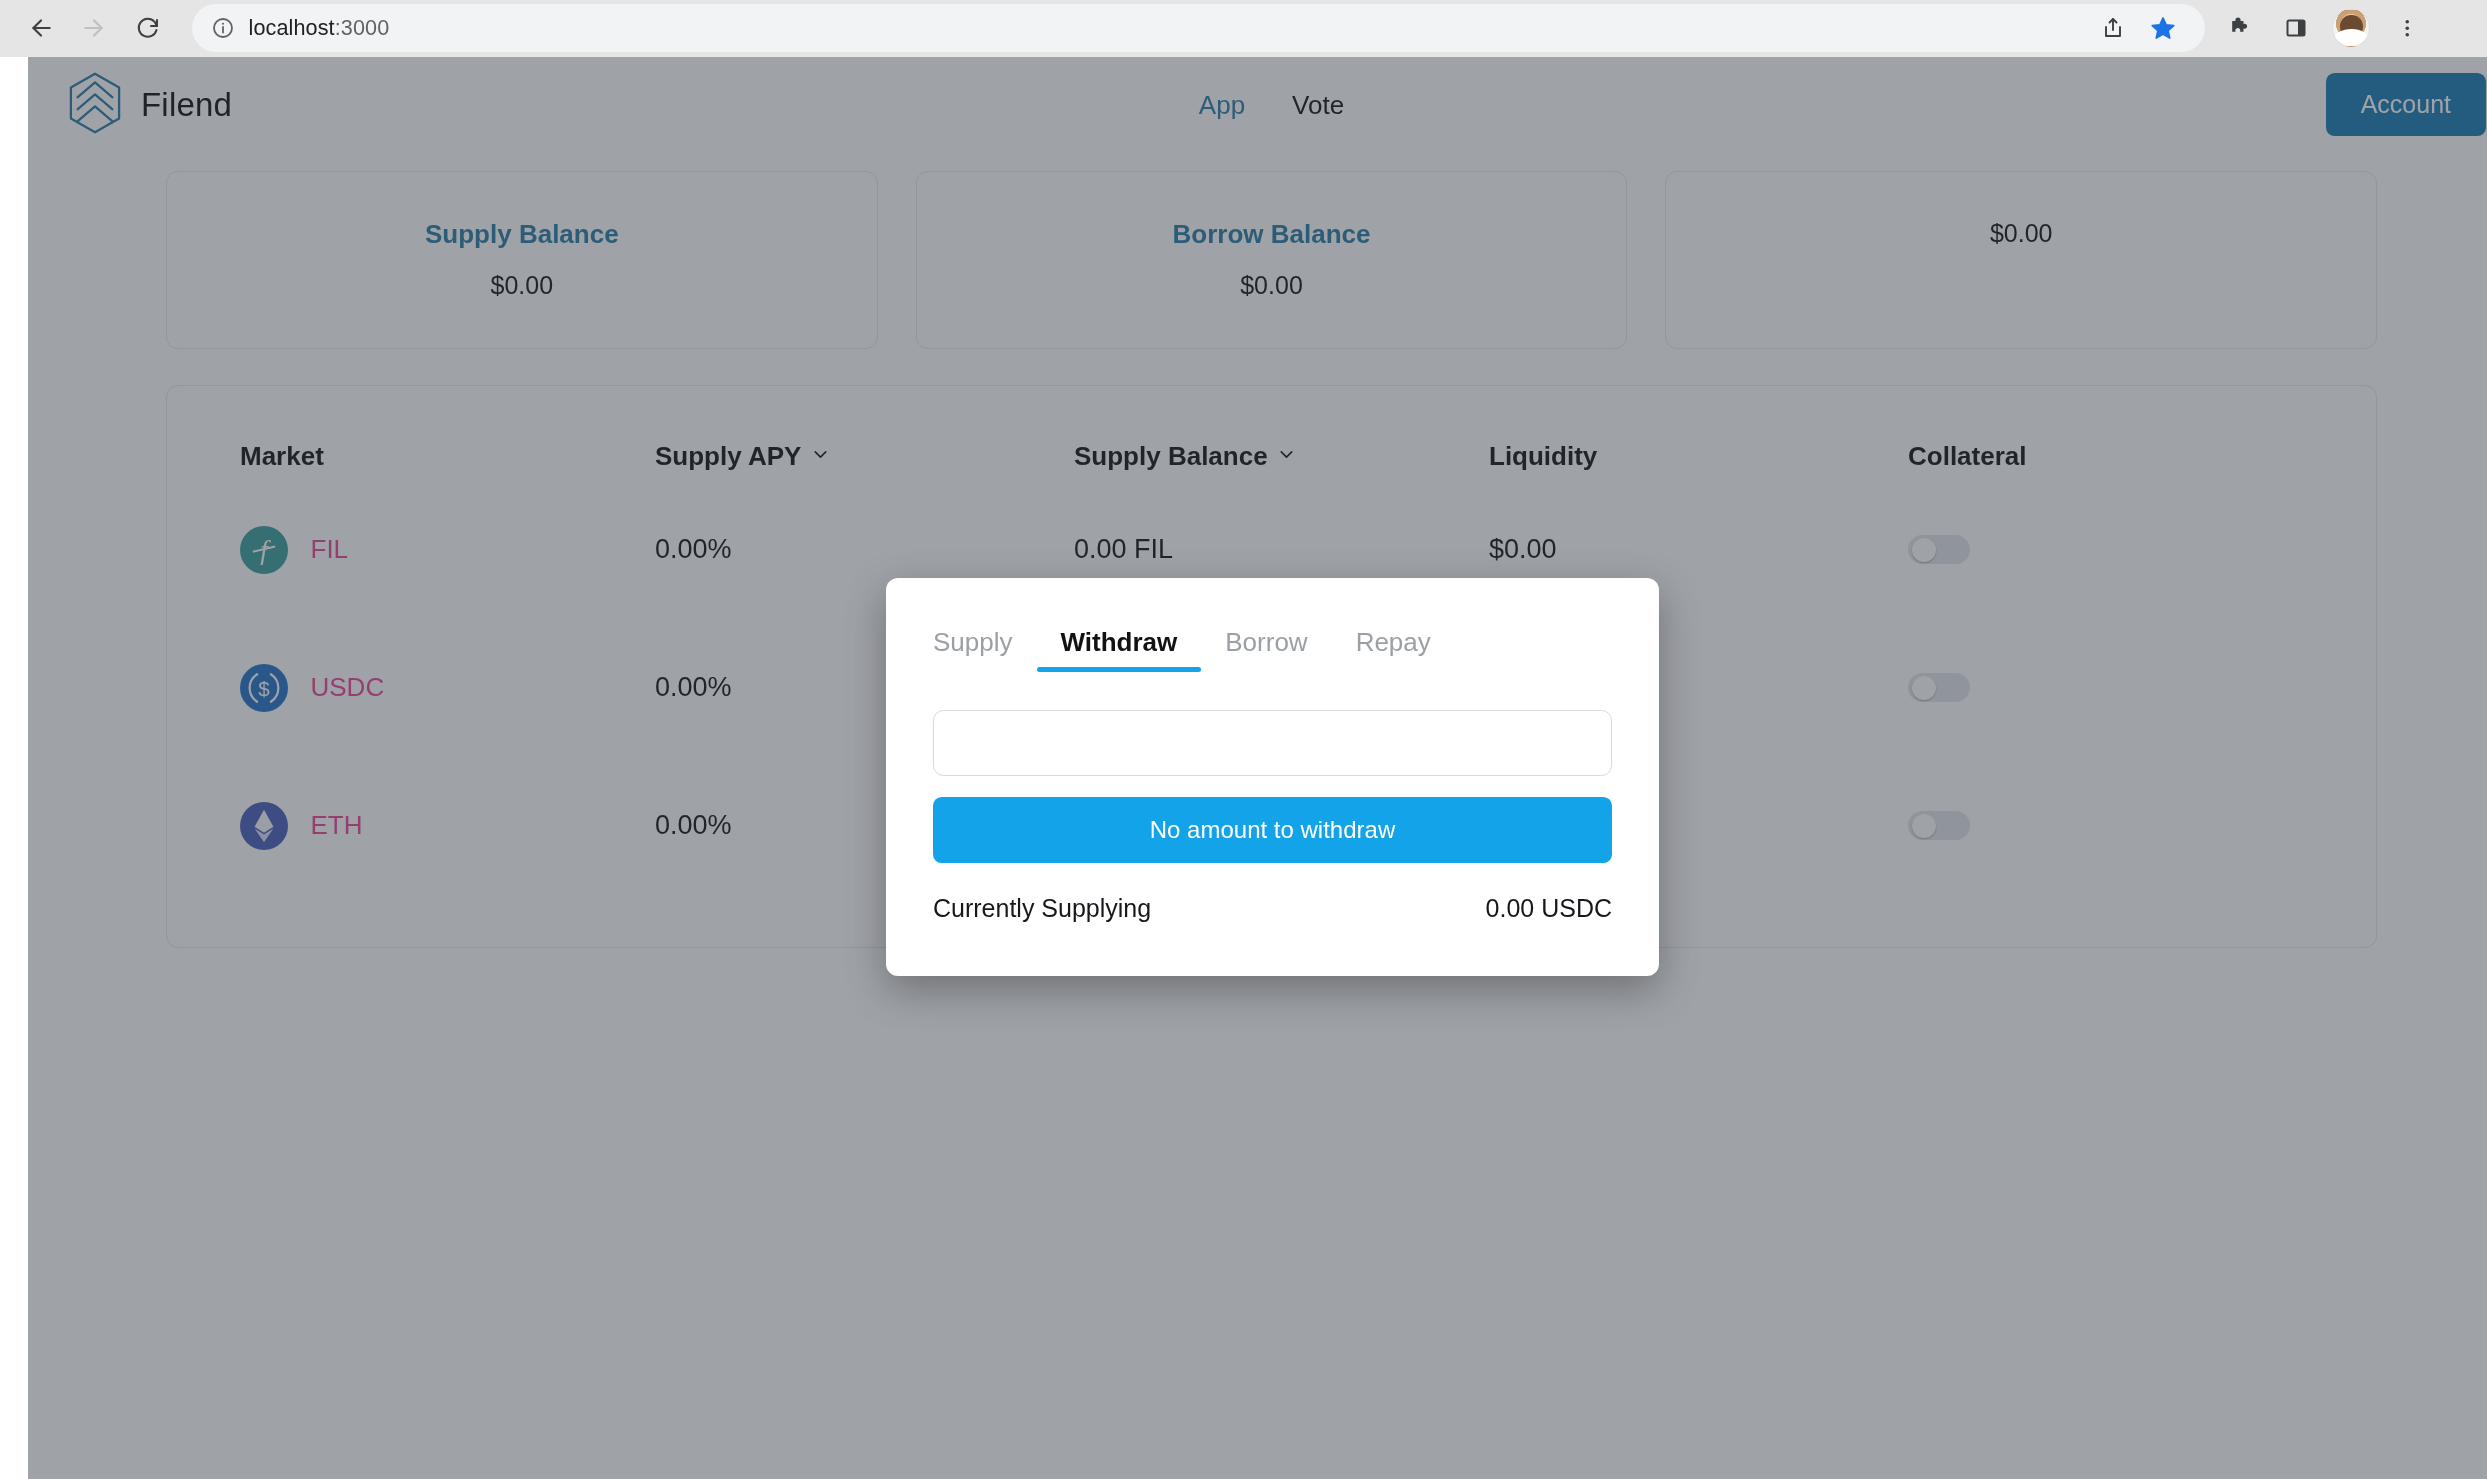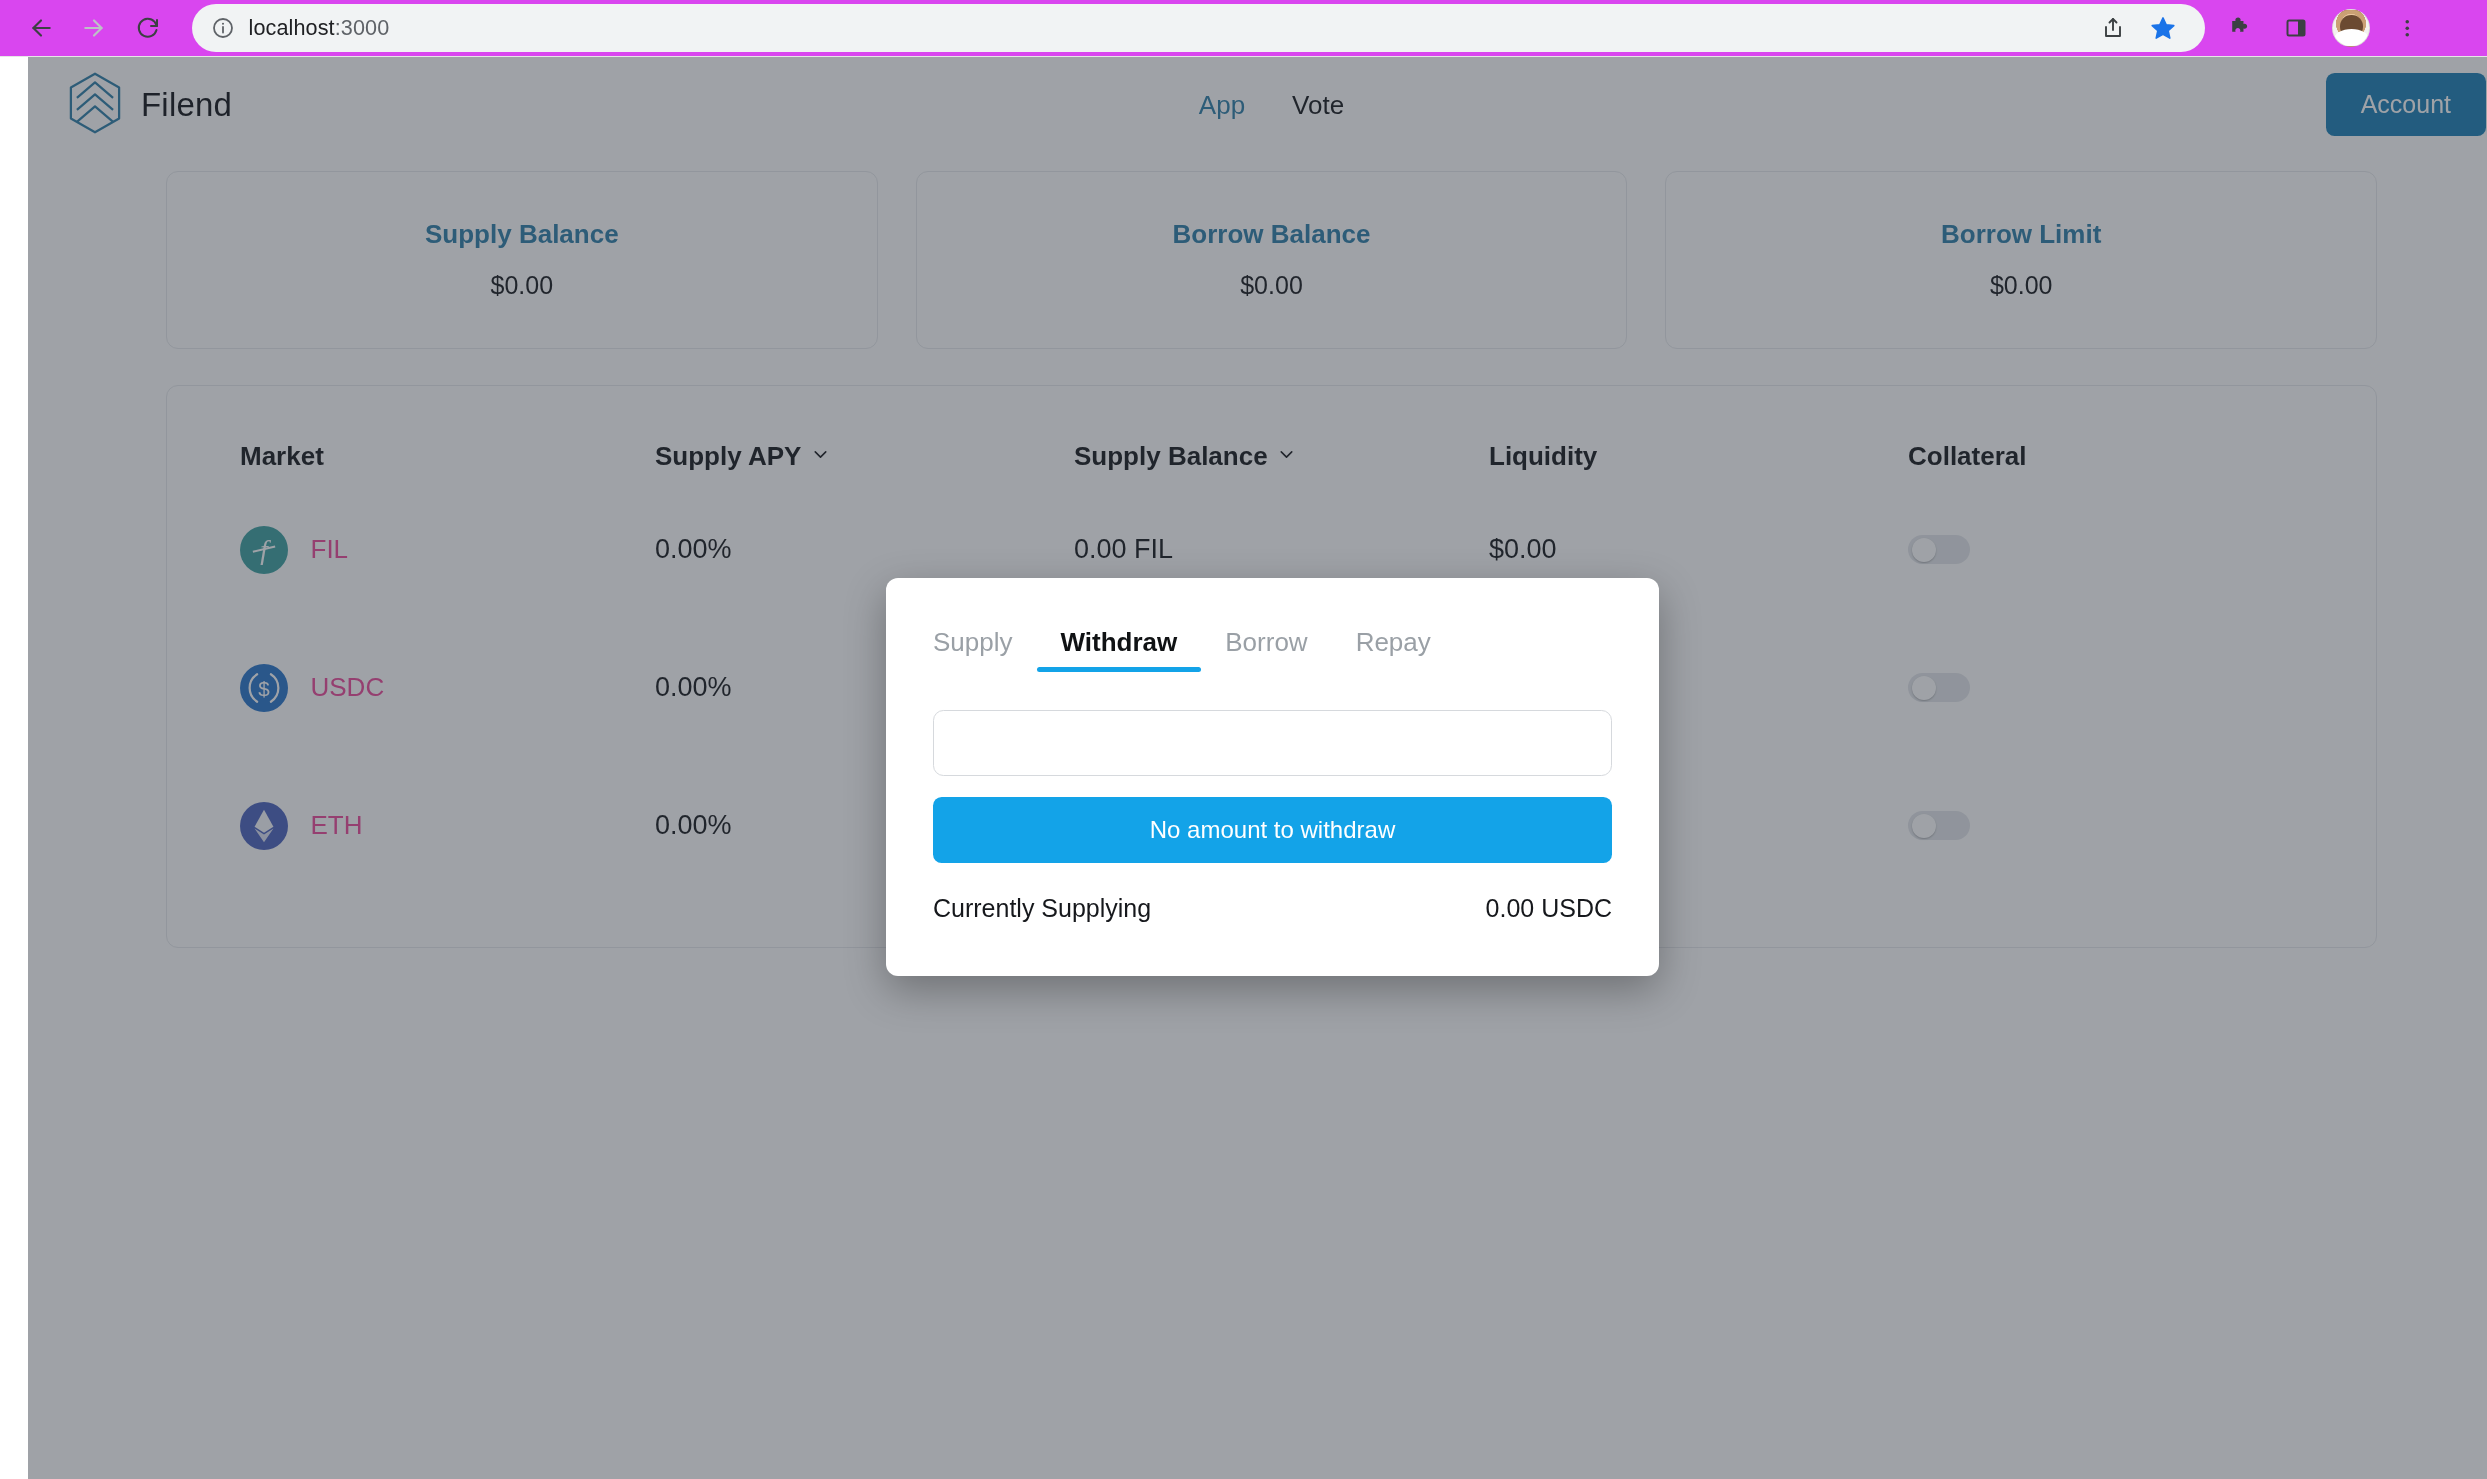--- a/index.html
+++ b/index.html
@@ -7,21 +7,21 @@
     width: 2487px; height: 1480px;
     font-family: "Liberation Sans", sans-serif;
     background: #ffffff;
     overflow: hidden;
   }
 
   
   .browser-bar {
     position: absolute; top: 0; left: 0;
     width: 2487px; height: 57px;
-    background: #d946ef;
+    background: #e5e5e5;
     display: flex; align-items: center;
     border-bottom: 0.9px solid #e6e6e6;
   }
   .nav-btns { display: flex; align-items: center; gap: 3.5px; padding-left: 15.6px; }
   .nav-btn {
     width: 50px; height: 50px;
     display: flex; align-items: center; justify-content: center;
     border-radius: 50%;
   }
   .nav-btn svg { display: block; }
@@ -329,21 +329,20 @@
       <div class="summary-row">
         <div class="summary-card">
           <div class="summary-title">Supply Balance</div>
           <div class="summary-value">$0.00</div>
         </div>
         <div class="summary-card">
           <div class="summary-title">Borrow Balance</div>
           <div class="summary-value">$0.00</div>
         </div>
         <div class="summary-card">
-          <div class="summary-title">Borrow Limit</div>
           <div class="summary-value">$0.00</div>
         </div>
       </div>
 
       <div class="markets-panel">
 
         <div class="mk-row mk-head">
           <div class="col-market">
             <span class="th">Market</span>
           </div>

